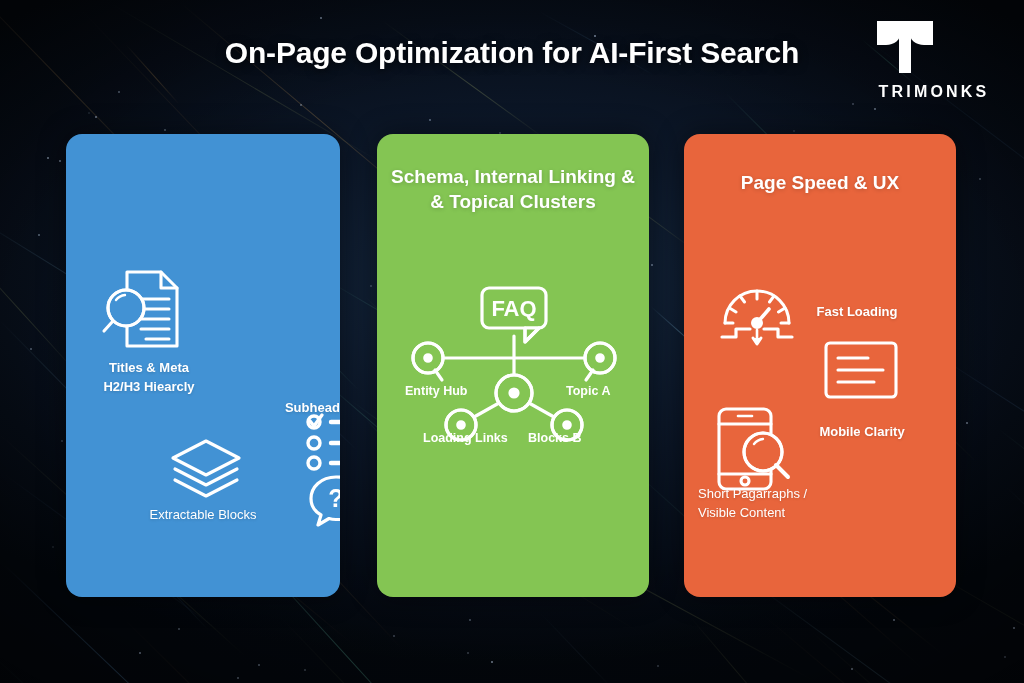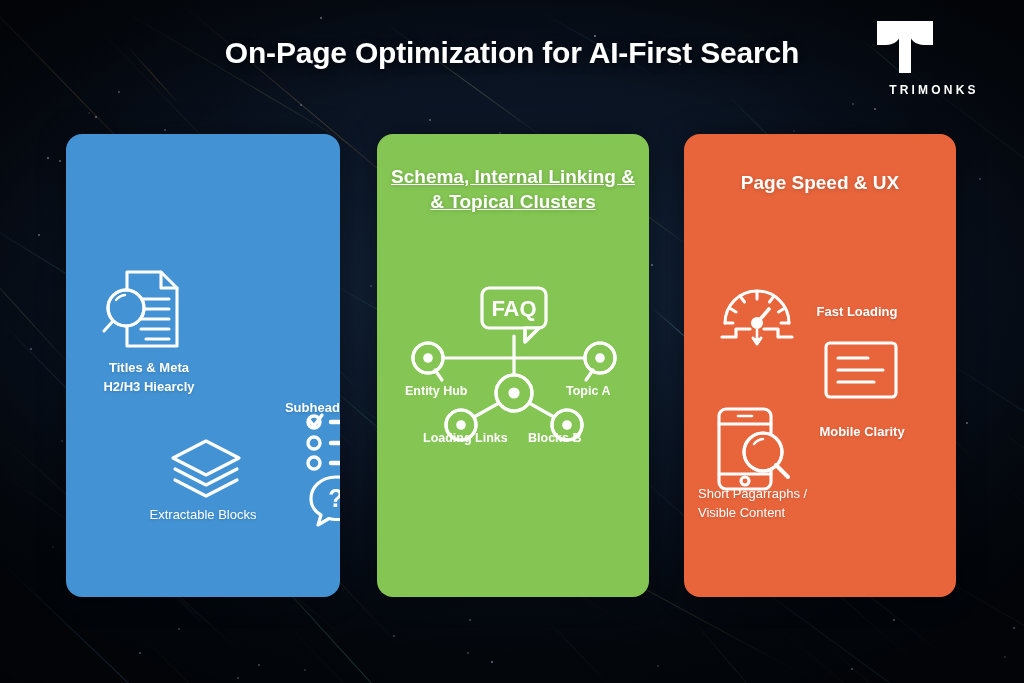--- a/index.html
+++ b/index.html
@@ -46,21 +46,21 @@
   }
   #logo {
     position:absolute; right:30px; top:18px;
     width:120px; text-align:center;
     color:#fff;
   }
   #logo .mark { display:block; margin:0 auto; }
   #logo .word {
     display:block;
     margin-top:7px;
-    font-size:12px;
+    font-size:16px;
     font-weight:bold;
     letter-spacing:3.2px;
   }
 
   
   .card {
     position:absolute;
     top:134px;
     height:463px;
     border-radius:16px;
@@ -76,21 +76,21 @@
     position:absolute; left:0; right:0;
     text-align:center;
     font-size:19px;
     font-weight:bold;
     line-height:25px;
     padding:0 14px;
     box-sizing:border-box;
     text-shadow:0 1px 4px rgba(0,0,0,.18);
   }
   #card-blue   .card-title { top:49px; }
-  #card-green  .card-title { top:30px;text-decoration:underline; }
+  #card-green  .card-title { top:30px; }
   #card-orange .card-title { top:36px; }
 
   .lbl {
     position:absolute;
     text-align:center;
     font-size:13px;
     font-weight:bold;
     line-height:19px;
     white-space:pre-line;
     text-shadow:0 1px 3px rgba(0,0,0,.16);

